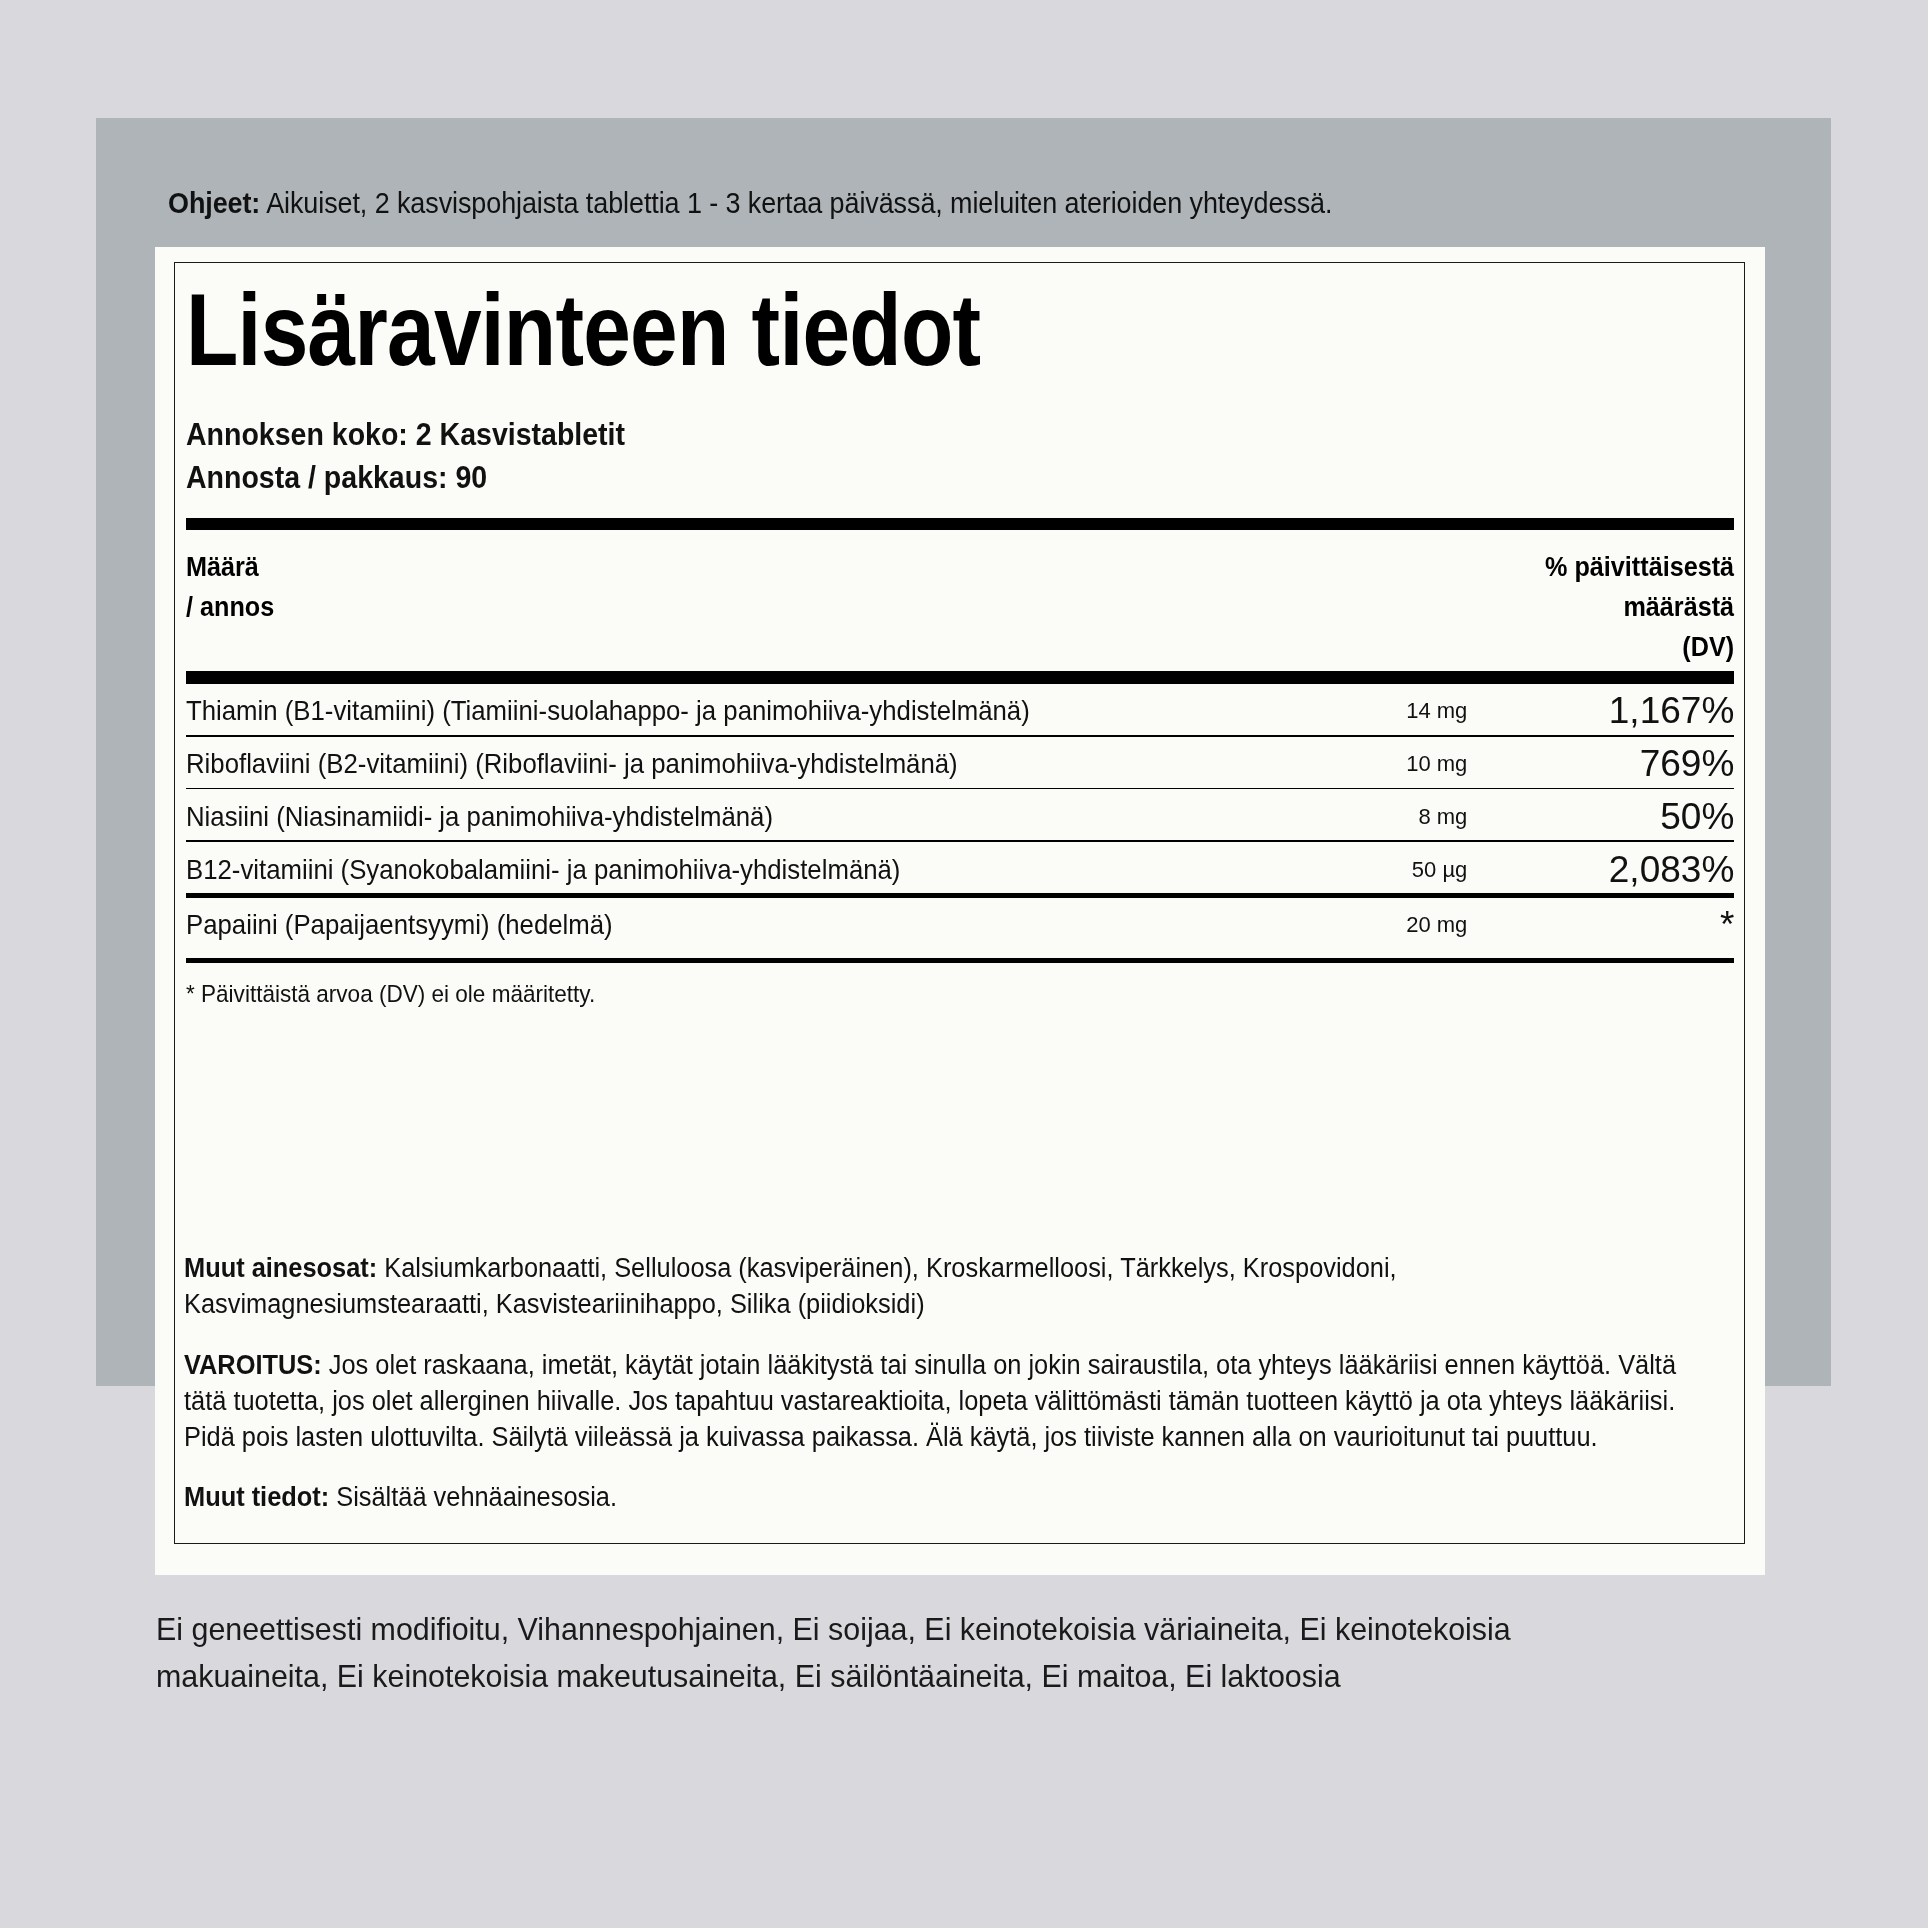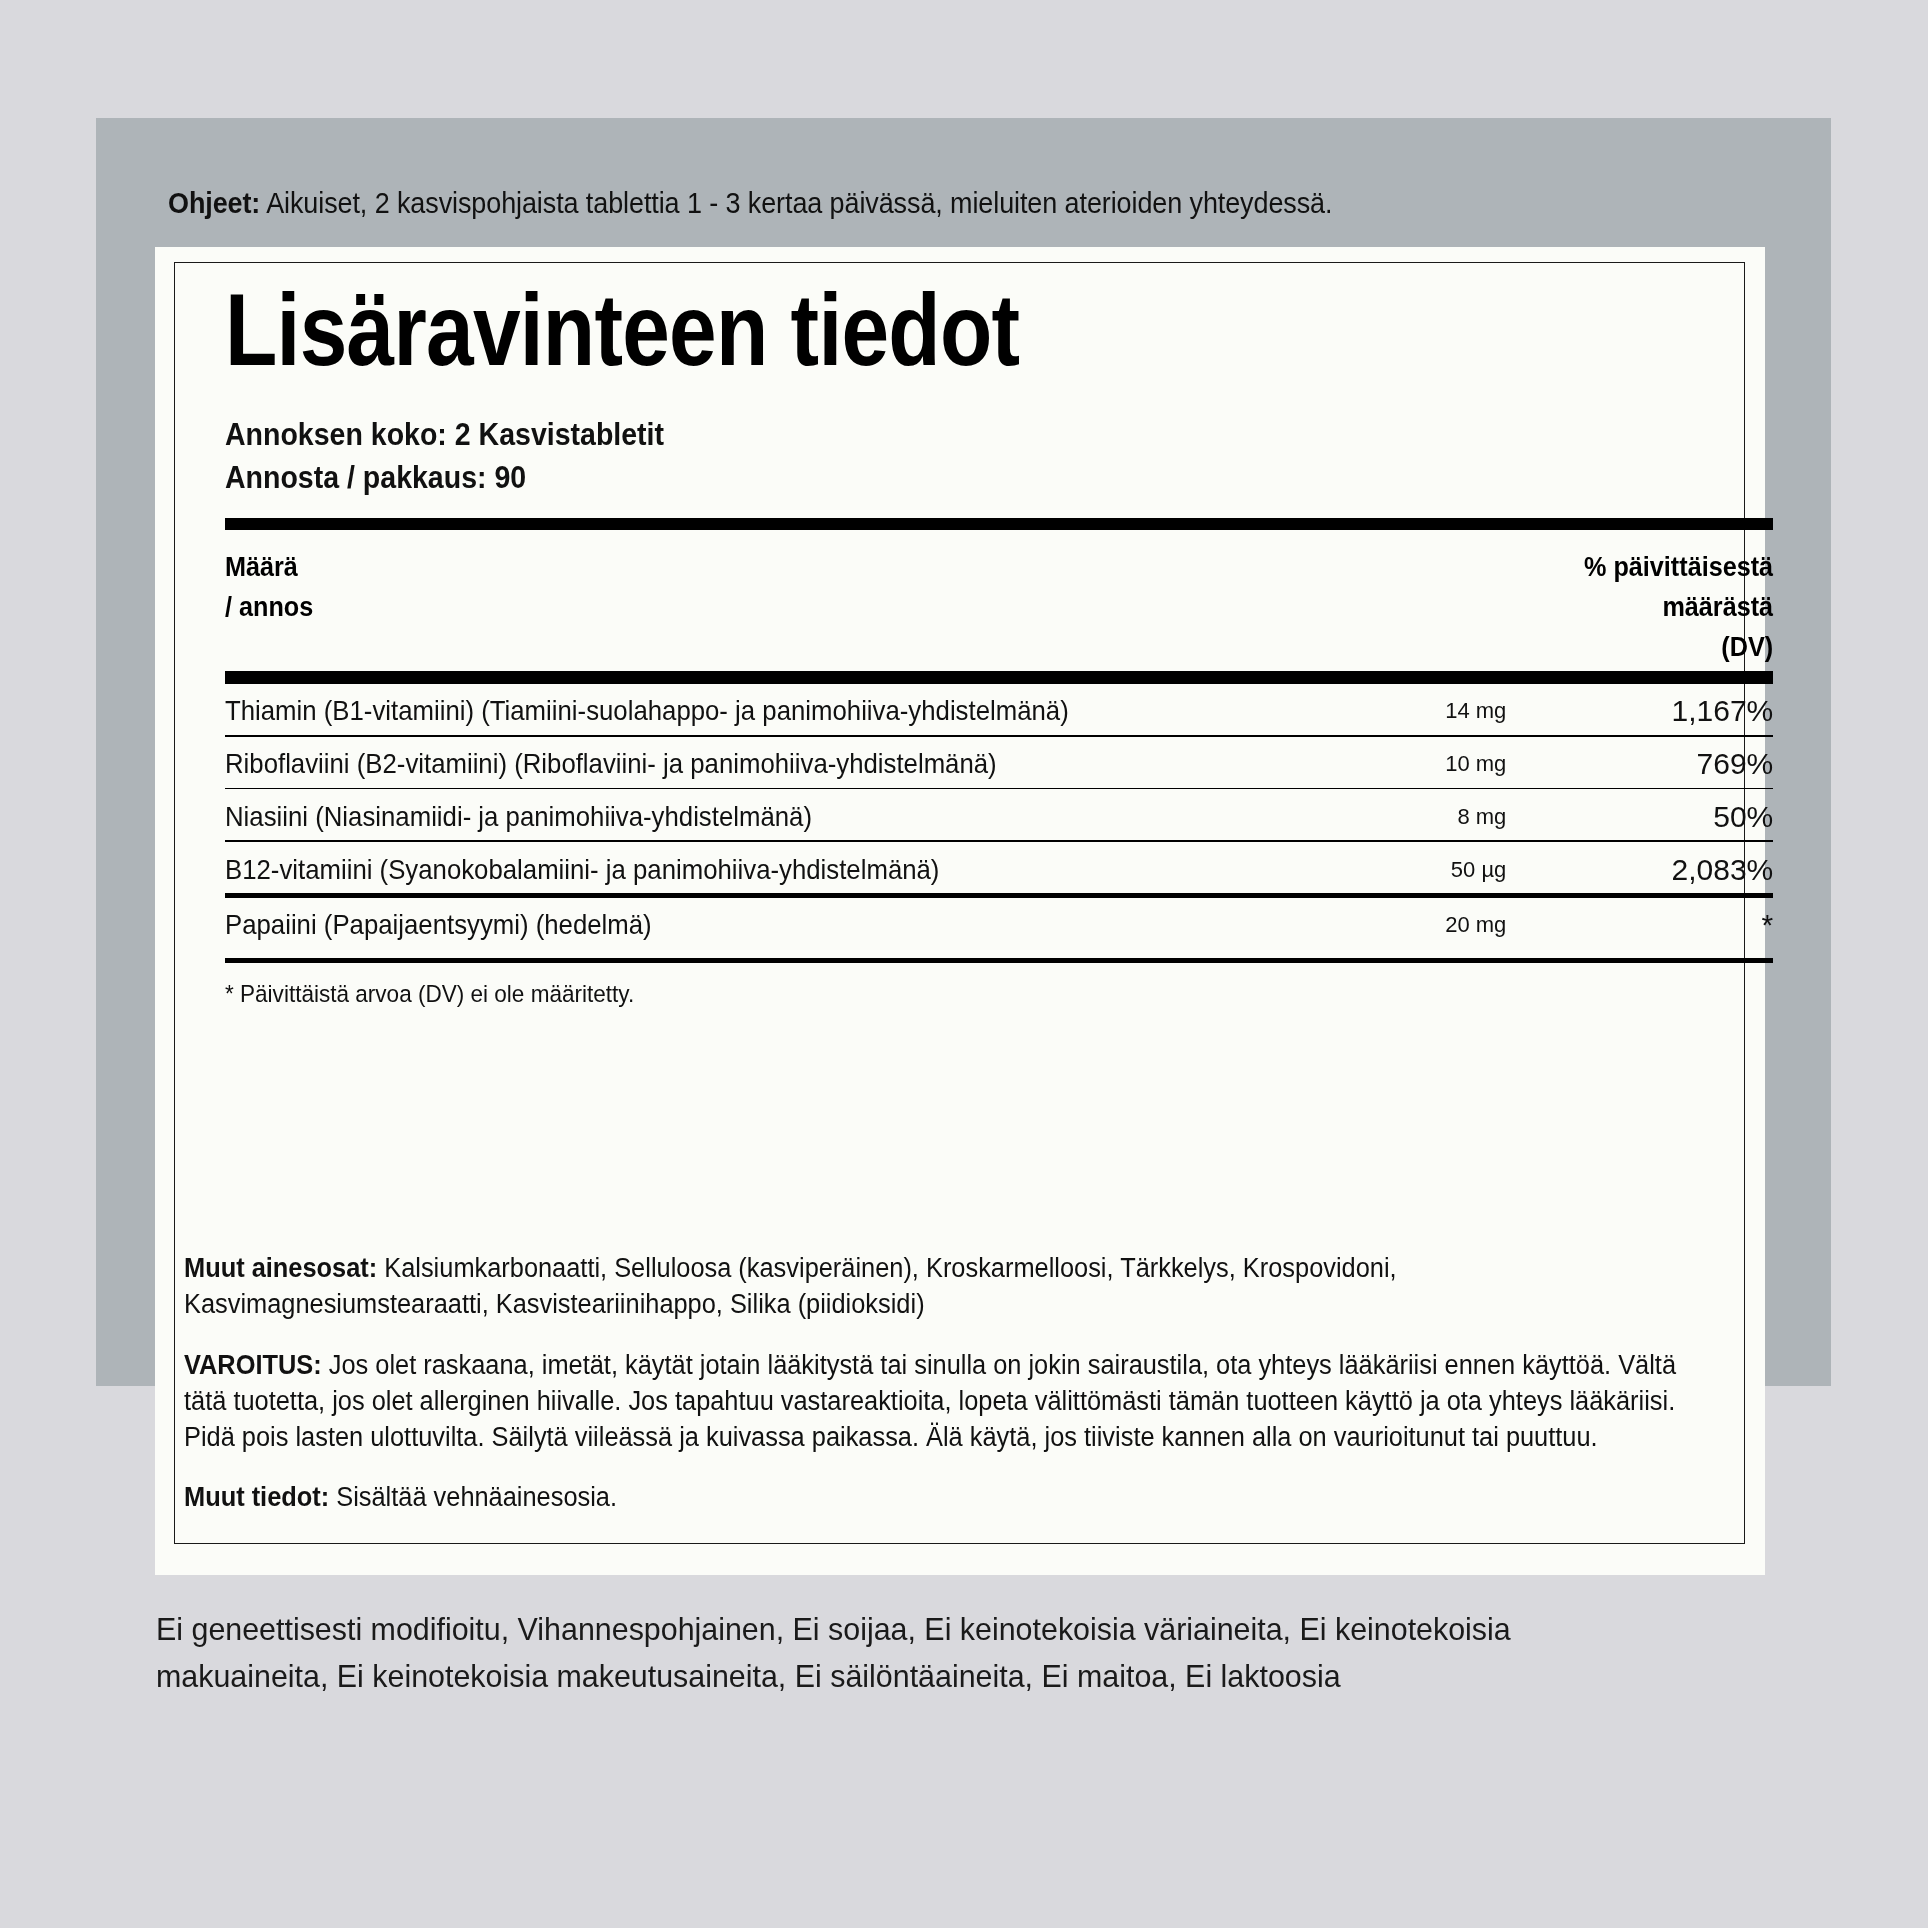--- a/index.html
+++ b/index.html
@@ -57,21 +57,20 @@
     width: 1571px;
     height: 1282px;
     border: 1.9px solid #1a1a1a;
     box-sizing: border-box;
   }
   #facts-pad {
     position: absolute;
     left: 11.3px;
     top: 0px;
     width: 1548px;
-    margin-left: 39px;
   }
 
   
   #facts-title {
     font-size: 102px;
     font-weight: bold;
     line-height: 113px;
     color: #000;
     margin-top: 11.3px;
     margin-left: 0px;
@@ -163,21 +162,21 @@
     font-size: 22px;
     line-height: 34px;
     color: #111;
     text-align: right;
   }
   .nut-dv {
     position: absolute;
     right: 0;
     width: 245px;
     top: 10.4px;
-    font-size: 30px;
+    font-size: 37px;
     line-height: 34px;
     color: #111;
     text-align: right;
   }
 
   
   #footnote {
     font-size: 24.5px;
     line-height: 32px;
     color: #111;

